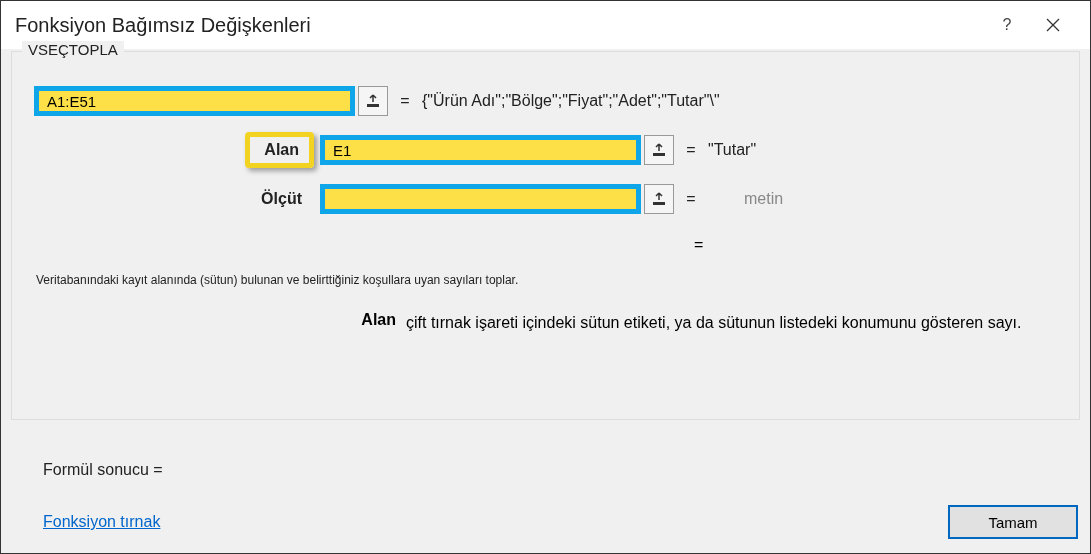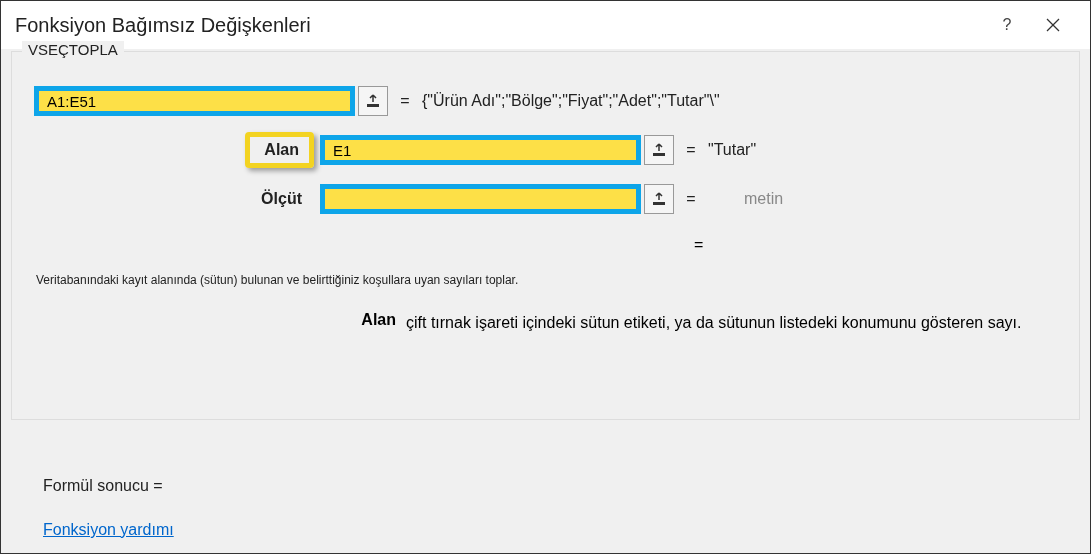--- a/index.html
+++ b/index.html
@@ -281,17 +281,18 @@
       <div class="param-desc-label">Alan</div>
       <div class="param-desc-text">çift tırnak işareti içindeki sütun etiketi, ya da sütunun listedeki konumunu gösteren sayı.</div>
     </div>
 
     <div style="height:60px"></div>
   </div>
 
   <div class="bottom">
     <div class="formula-result">Formül sonucu =</div>
     <div class="bottom-row">
-      <span class="help-link">Fonksiyon yardımı</span>
+      <span class="help-link">Fonksiyon tırnak</span>
       <span class="spacer"></span>
+      <button class="btn primary">Tamam</button>
     </div>
   </div>
 </div>
 
 </body></html>

